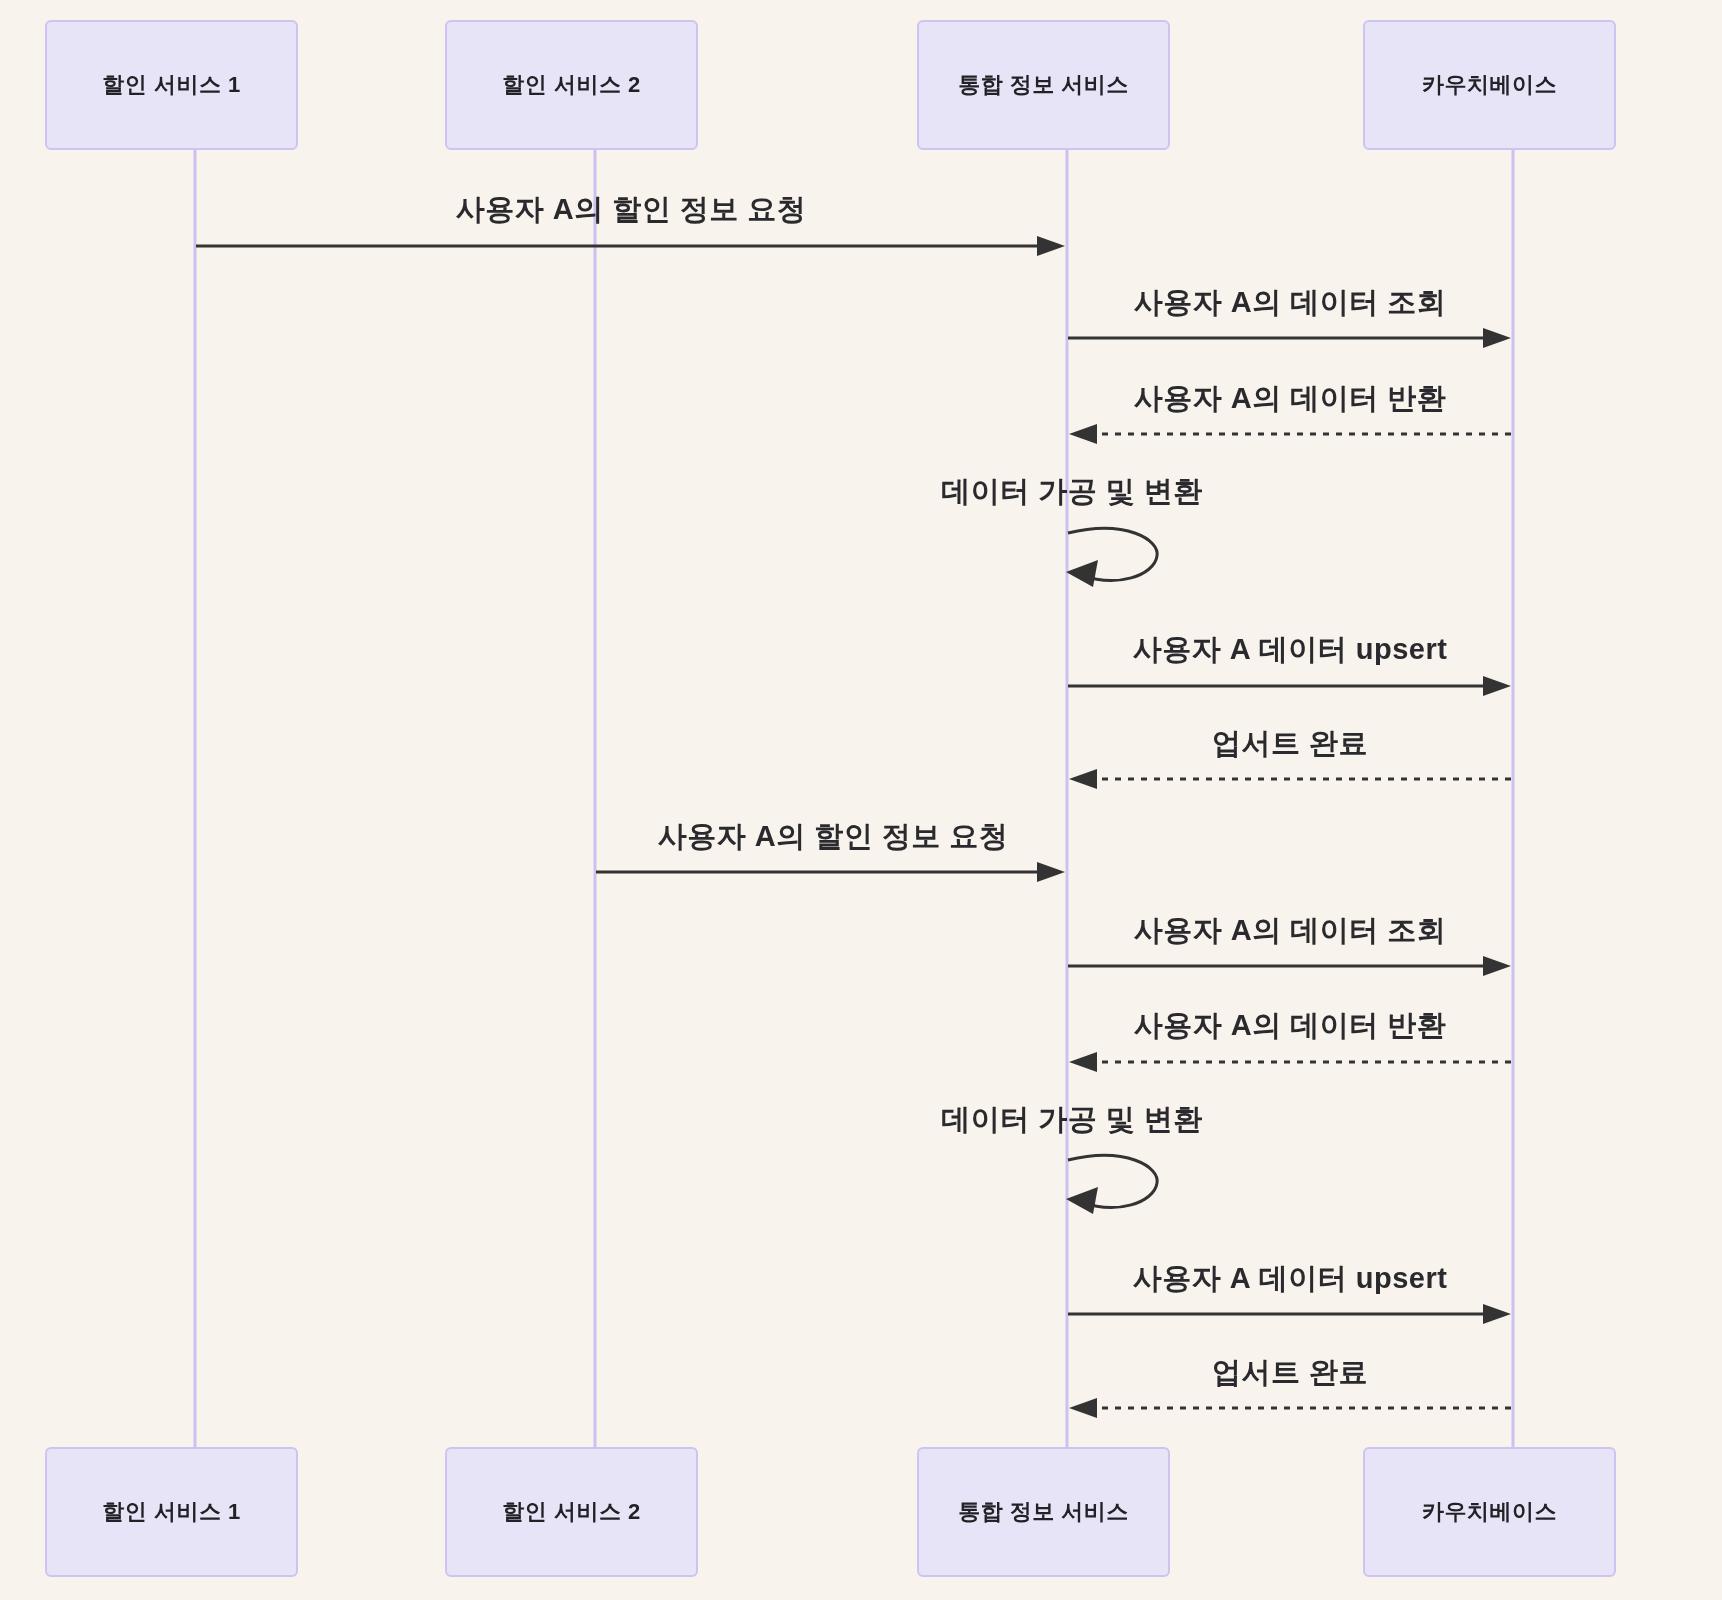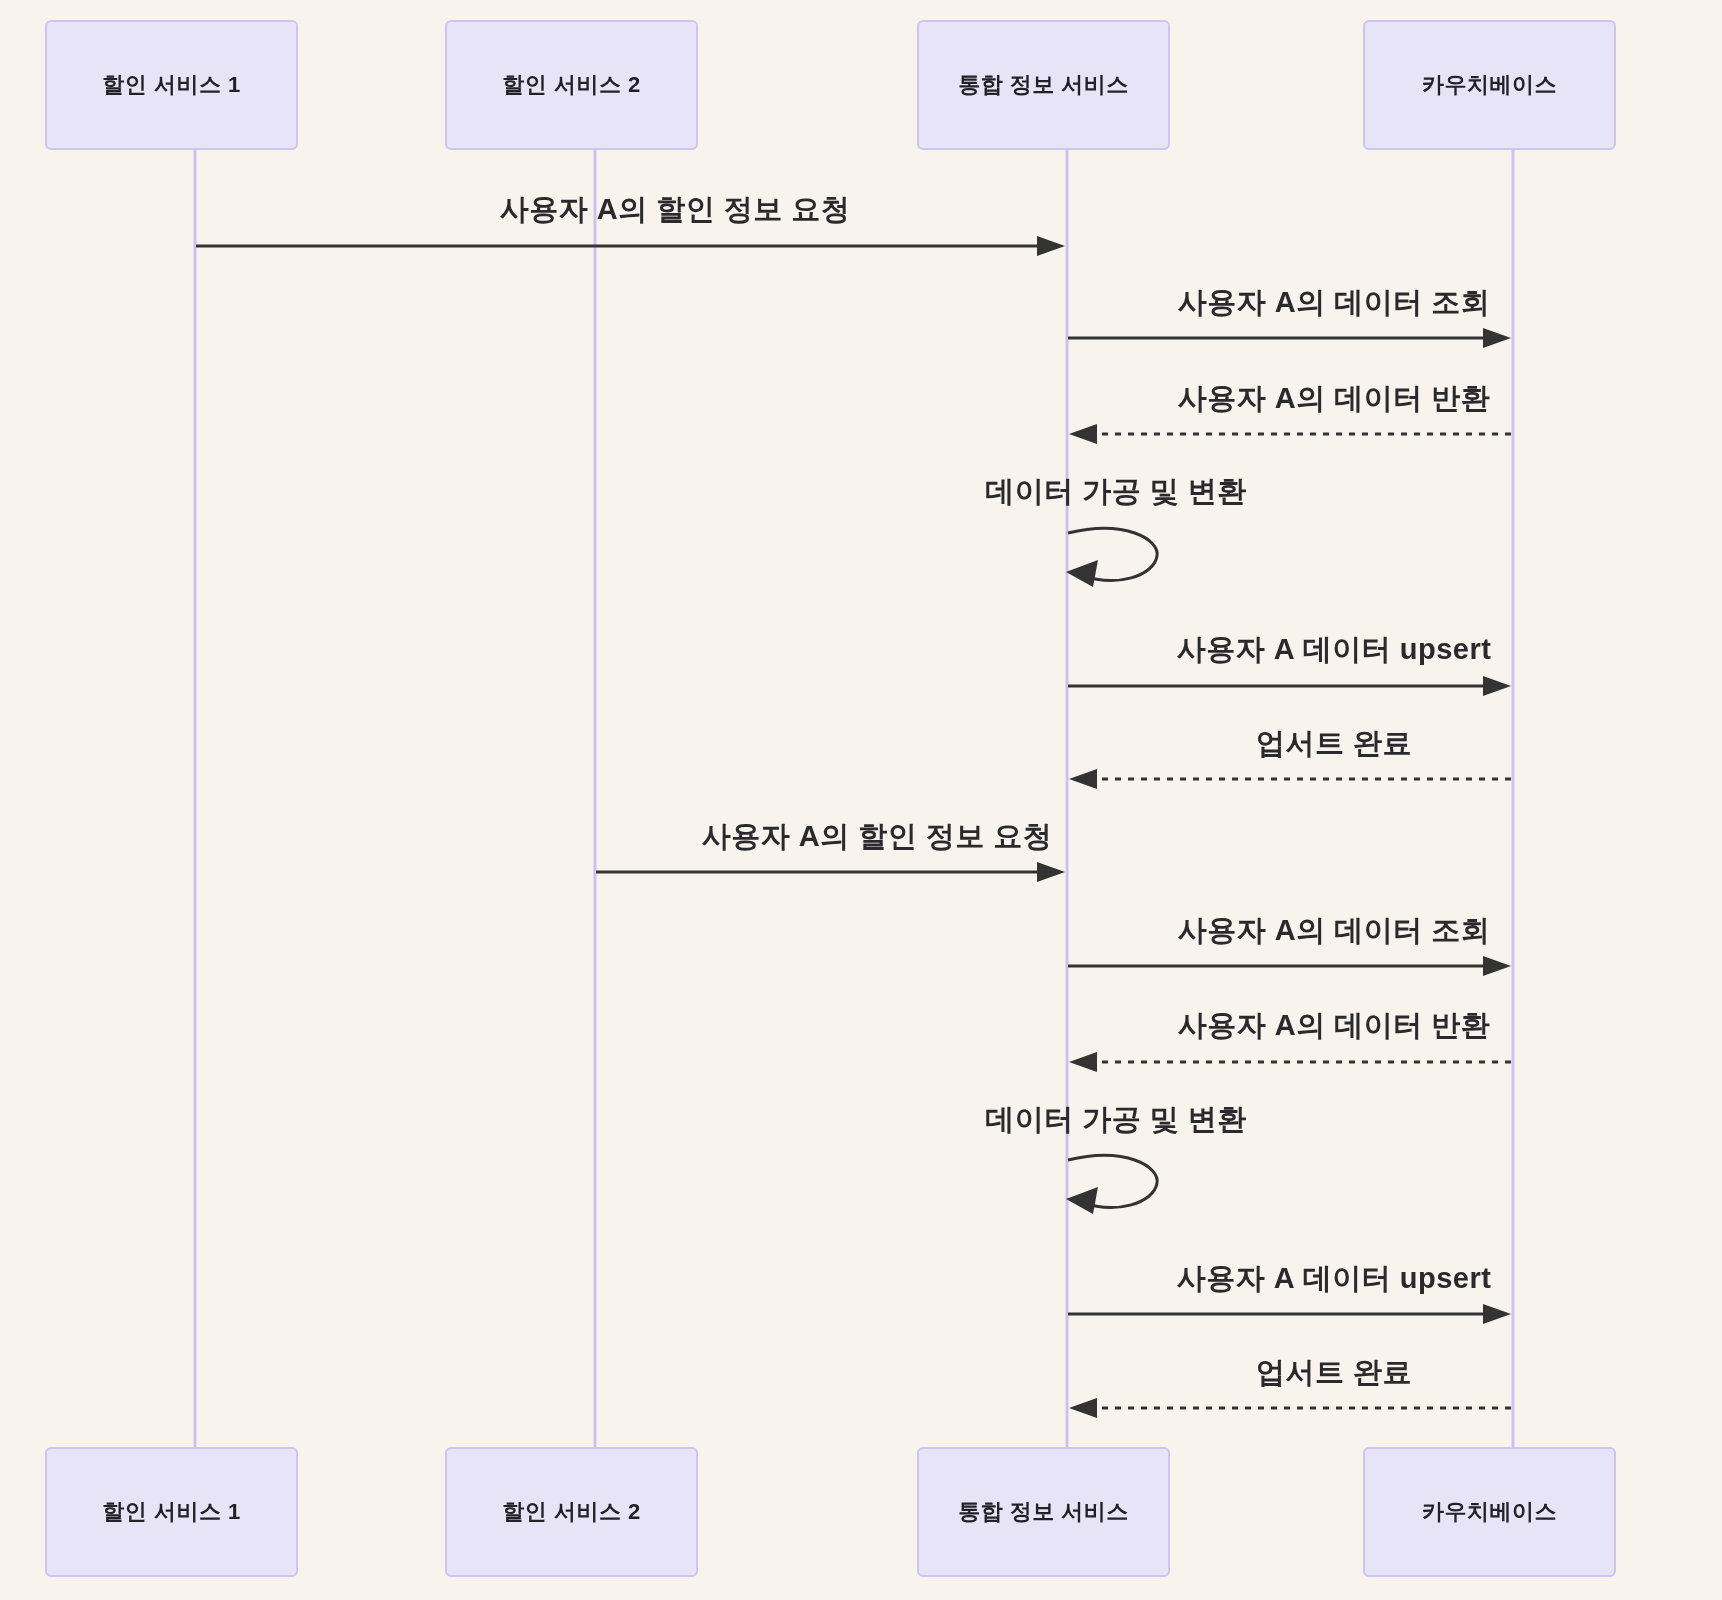--- a/index.html
+++ b/index.html
@@ -40,21 +40,20 @@
   }
   .msg {
     position: absolute;
     transform: translate(-50%, -50%);
     font-size: 29px;
     font-weight: 600;
     color: #2a2a2e;
     white-space: nowrap;
     z-index: 2;
     letter-spacing: 0.5px;
-    margin-left: 44px;
   }
   .line  { stroke: #333333; stroke-width: 3; fill: none; }
   .dash  { stroke-dasharray: 6 7; }
   .head  { fill: #333333; stroke: none; }
   .life  { stroke: #ccc1f0; stroke-width: 3; fill: none; }
 </style>
 </head>
 <body>
 
 <div class="diagram">

